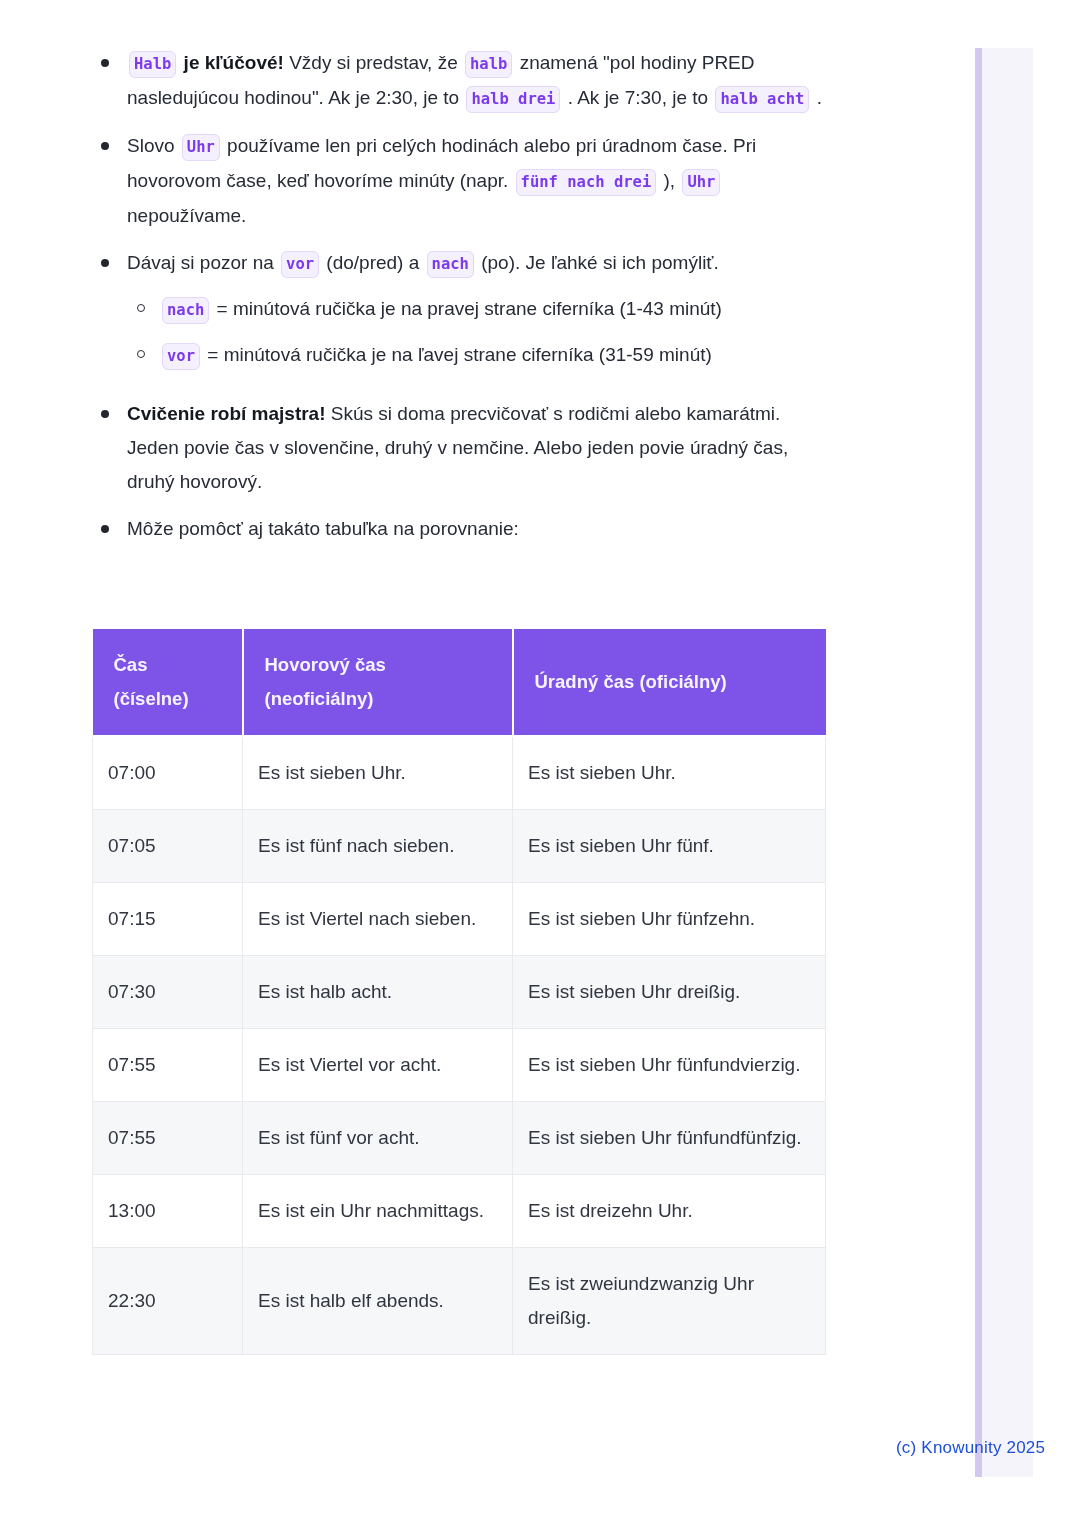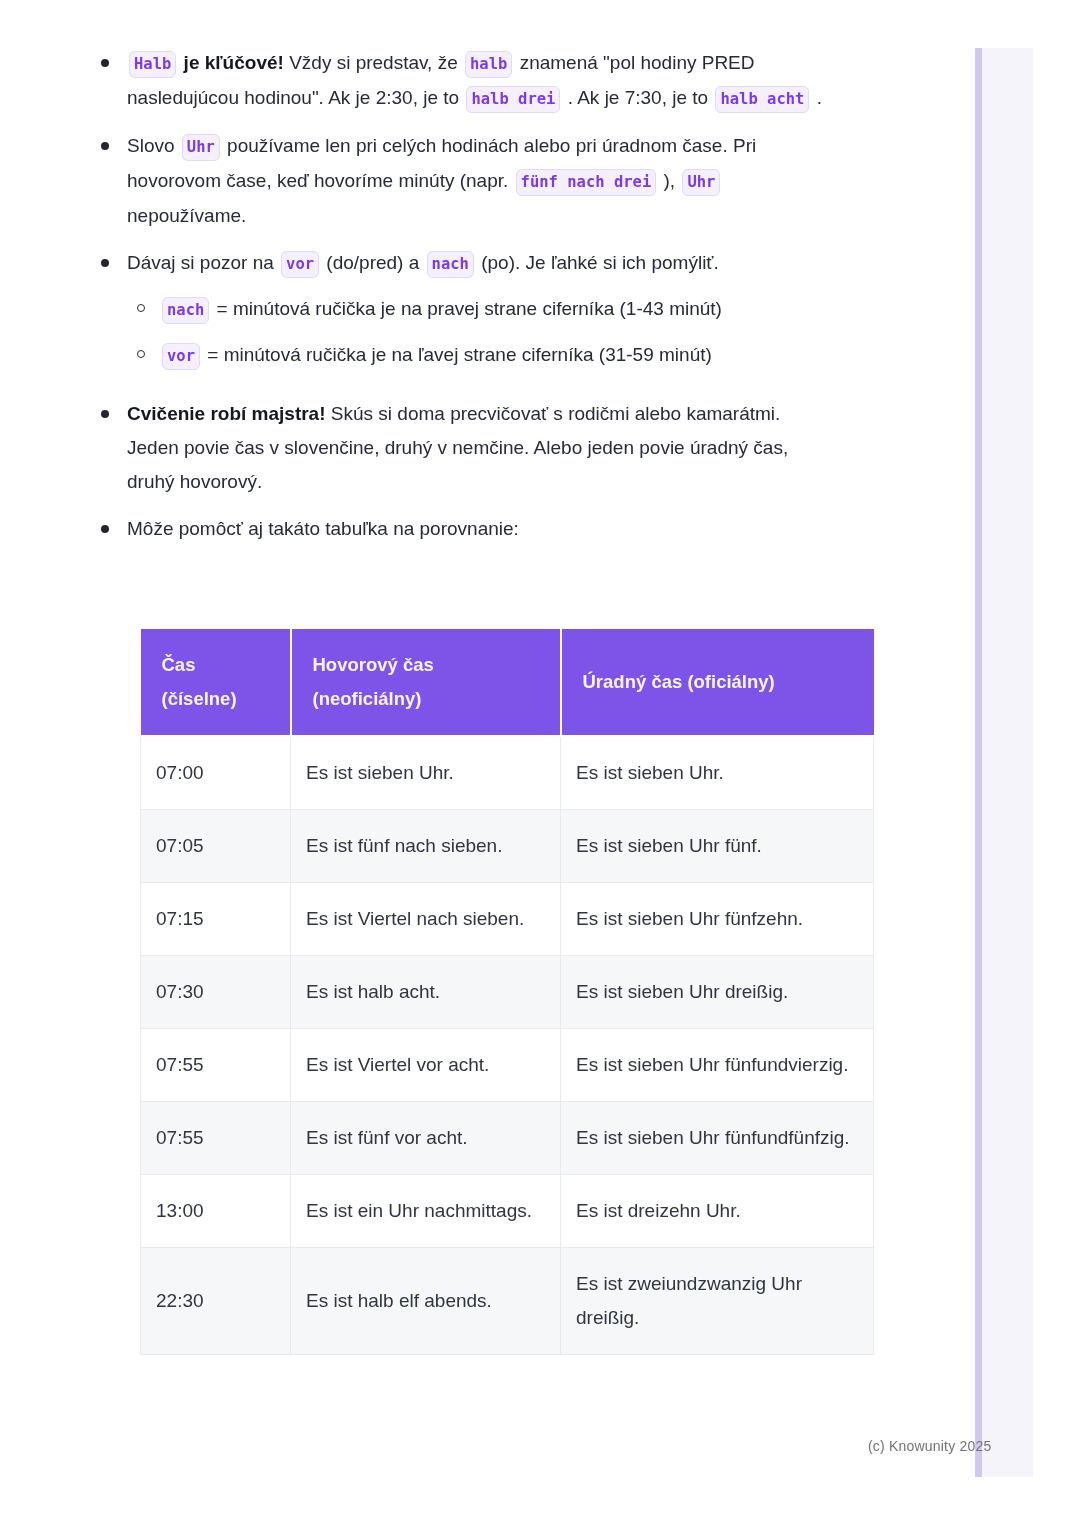--- a/index.html
+++ b/index.html
@@ -47,41 +47,41 @@
   }
   .sublist{margin-top:11px;}
   .subbullet{display:flex;align-items:flex-start;margin:0 0 11px 10px;}
   .subbullet .submarker{
     flex:0 0 auto;width:8px;height:8px;border-radius:50%;
     border:1.6px solid #2a2e37;background:transparent;margin:12px 15px 0 0;
   }
   .subbullet .content{flex:1 1 auto;font-size:19px;line-height:34px;}
 
   .table-wrap{position:absolute;left:92px;top:629px;width:733px;}
-  table.cmp{border-collapse:collapse;width:733px;table-layout:fixed;margin-left:48px;}
+  table.cmp{border-collapse:collapse;width:733px;table-layout:fixed;}
   col.c1{width:150px;} col.c2{width:270px;} col.c3{width:313px;}
   th{
     background:var(--accent);color:#f7f4ff;
     font-size:18.5px;font-weight:600;text-align:left;
     line-height:34px;padding:19px 21px;
     border-right:2px solid #ffffff;border-bottom:2px solid #ffffff;
     vertical-align:middle;
   }
   th:last-child{border-right:none;}
   td{
     font-size:19px;color:#30353f;line-height:34px;
     padding:19px 15px;background:#ffffff;
     border:1px solid var(--grid);
     vertical-align:middle;
   }
   tr.alt td{background:var(--row-alt);}
 
   .copyright{
-    position:absolute;left:868px;top:1438px;z-index:5;
-    font-size:14px;color:#737373;letter-spacing:.2px;
+    position:absolute;left:896px;top:1438px;z-index:5;
+    font-size:17px;color:#1d4ed8;letter-spacing:.2px;
     white-space:nowrap;
   }
 </style>
 </head>
 <body>
 
 <div class="side-strip-line"></div>
 <div class="side-strip-panel"></div>
 
 <div class="bullets" id="bullet-list">

